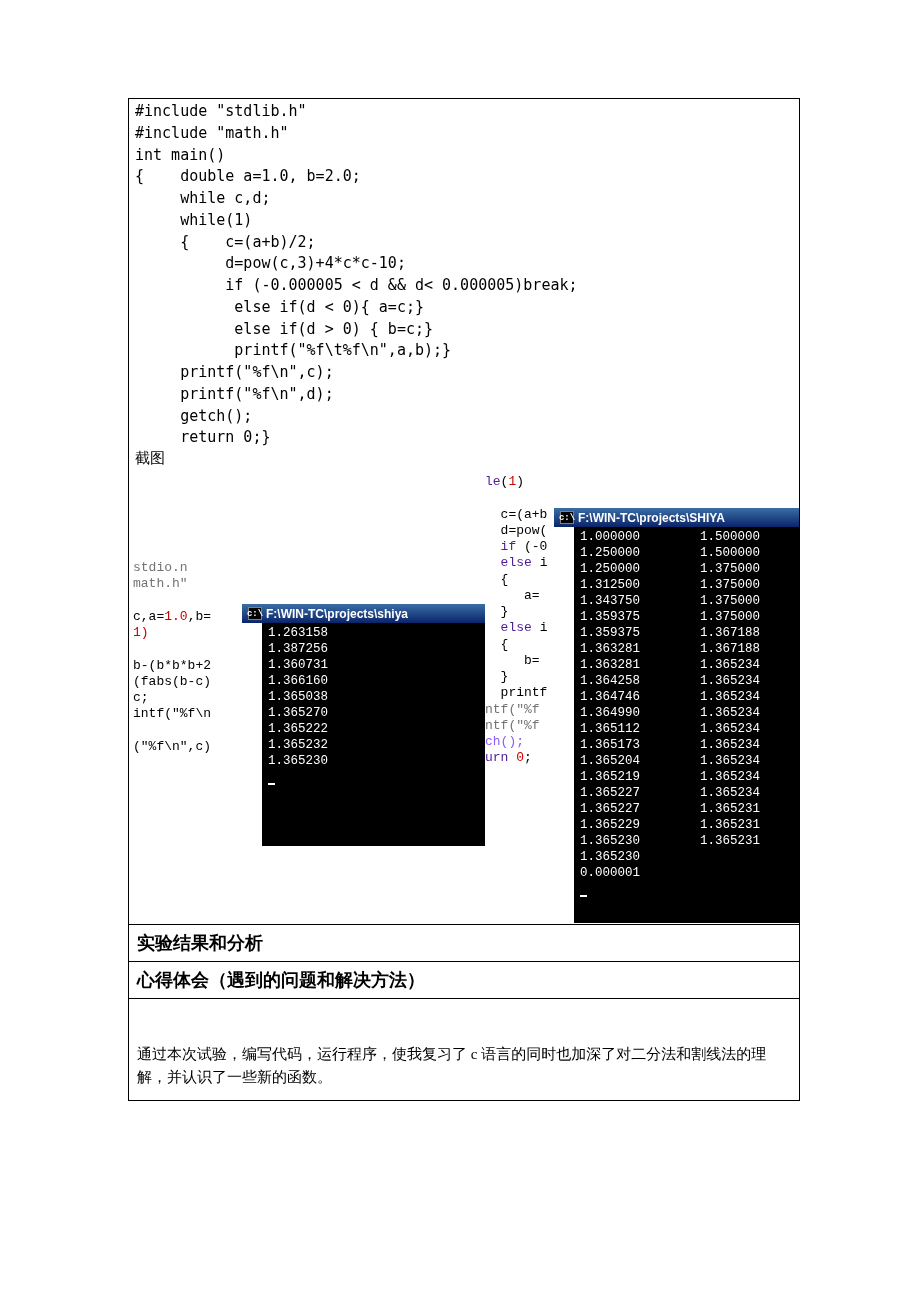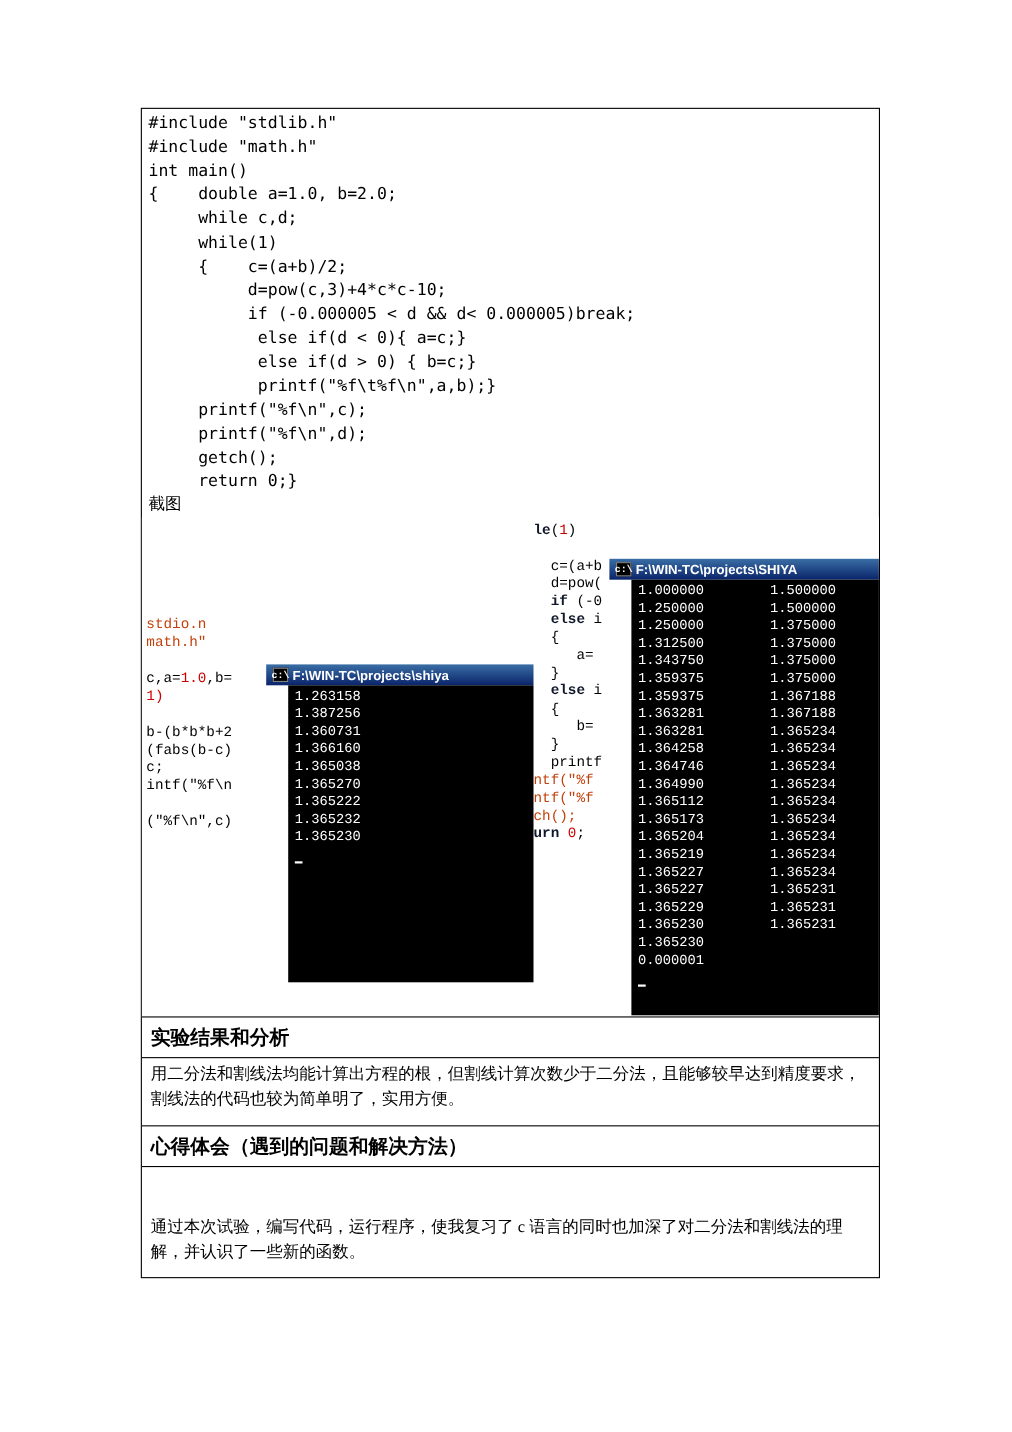--- a/index.html
+++ b/index.html
@@ -40,24 +40,24 @@
   }
   .ide-left, .ide-right {
     position: absolute;
     font-family: Consolas, "Courier New", monospace;
     font-size: 13px;
     line-height: 1.25;
     white-space: pre;
   }
   .ide-left { left: 4px; top: 90px; color: #000; }
   .ide-right { left: 356px; top: 4px; color: #000; }
-  .ide-str { color: #c2410c; }
-  .ide-kw  { color: #0f172a; font-weight: bold; }
+  .ide-str { color: #737373; }
+  .ide-kw  { color: #4c1d95; font-weight: normal; }
   .ide-num { color: #c00; }
-  .ide-func{ color: #c2410c; }
+  .ide-func{ color: #8b5cf6; }
   .console {
     position: absolute;
     font-family: "Lucida Console", "Courier New", monospace;
     font-size: 12.5px;
     color: #fff;
   }
   .console .titlebar {
     background: linear-gradient(#3a6ea5, #0a246a);
     color: #fff;
     font-family: Tahoma, sans-serif;
@@ -82,21 +82,21 @@
     border: 1px solid #808080;
   }
   .console .body {
     background: #000;
     padding: 2px 6px 8px 6px;
     line-height: 1.28;
     white-space: pre;
     margin-left: 20px;
   }
   .con-left  { left: 113px; top: 134px; width: 243px; }
-  .con-left .body { height: 270px; }
+  .con-left .body { height: 223px; }
   .con-right { left: 425px; top: 38px; width: 250px; }
   .con-right .body { height: 396px; }
   .section-head {
     font-weight: bold;
     padding: 6px 8px;
     border-bottom: 1px solid #000;
     font-size: 18px;
     font-family: "SimSun","宋体",serif;
   }
   .section-body {
@@ -216,19 +216,18 @@
 1.365229        1.365231
 1.365230        1.365231
 1.365230
 0.000001
 <span class="t-cursor"></span></div>
       </div>
 
     </div>
 
     <div class="section-head">实验结果和分析</div>
-    <div class="section-body">用二分法和割线法均能计算出方程的根，但割线计算次数少于二分法，且能够较早达到精度要求，割线法的代码也较为简单明了，实用方便。</div>
 
     <div class="section-head">心得体会（遇到的问题和解决方法）</div>
     <div class="section-body last">通过本次试验，编写代码，运行程序，使我复习了 c 语言的同时也加深了对二分法和割线法的理解，并认识了一些新的函数。</div>
 
   </div>
 </div>
 
 </body></html>

